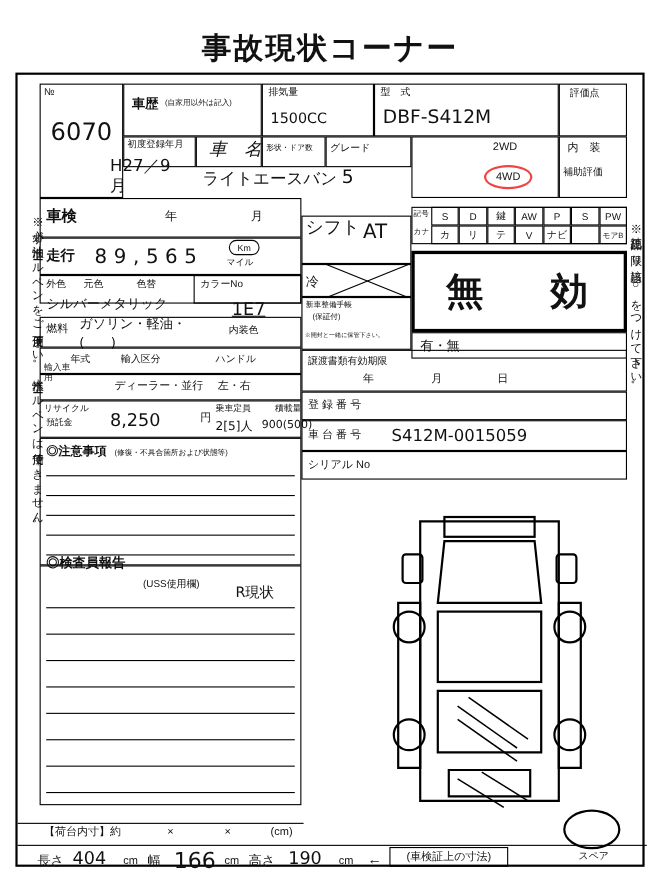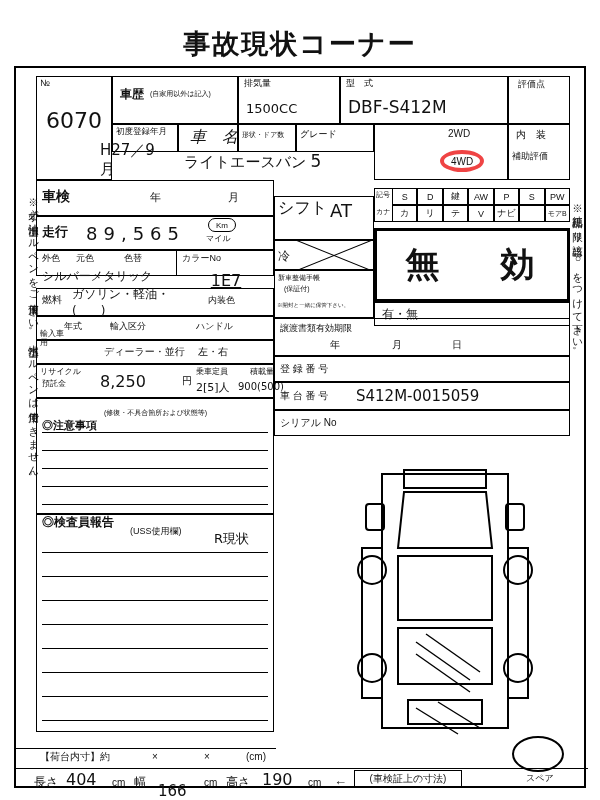--- a/index.html
+++ b/index.html
@@ -78,21 +78,21 @@
 
   <div class="cellbox" style="left:238px;top:124px;width:58px;height:28px;"></div>
   <div class="lbl tiny" style="left:242px;top:131px;">形状・ドア数</div>
   <div class="abs valS ctr" style="left:296px;top:146px;width:40px;height:30px;font-size:17px;">5</div>
 
   <div class="cellbox" style="left:296px;top:124px;width:78px;height:28px;"></div>
   <div class="lbl" style="left:300px;top:130px;font-size:9px;">グレード</div>
 
   <div class="cellbox" style="left:374px;top:124px;width:134px;height:56px;"></div>
   <div class="abs" style="left:448px;top:128px;font-size:10px;">2WD</div>
-  <div class="abs ctr" style="left:440px;top:150px;width:44px;height:22px;border:4px solid #ef4444;border-radius:50%;font-size:10px;">4WD</div>
+  <div class="abs ctr" style="left:440px;top:150px;width:44px;height:22px;border:2px solid #ef4444;border-radius:50%;font-size:10px;">4WD</div>
 
   <div class="cellbox" style="left:508px;top:124px;width:62px;height:56px;"></div>
   <div class="lbl" style="left:516px;top:130px;font-size:10px;">内　装</div>
   <div class="lbl" style="left:512px;top:152px;font-size:9px;">補助評価</div>
 
   <div class="cellbox" style="left:36px;top:180px;width:238px;height:36px;"></div>
   <div class="lbl" style="left:42px;top:189px;font-size:14px;font-weight:bold;">車検</div>
   <div class="lbl" style="left:150px;top:192px;font-size:11px;">年</div>
   <div class="lbl" style="left:228px;top:192px;font-size:11px;">月</div>
 
@@ -186,30 +186,30 @@
 
   <div class="cellbox" style="left:274px;top:356px;width:296px;height:26px;"></div>
   <div class="lbl" style="left:280px;top:364px;font-size:10px;">登 録 番 号</div>
   <div class="cellbox" style="left:274px;top:382px;width:296px;height:28px;"></div>
   <div class="lbl" style="left:280px;top:391px;font-size:10px;">車 台 番 号</div>
   <div class="abs valS lft" style="left:356px;top:384px;width:210px;height:24px;font-size:15px;">S412M-0015059</div>
   <div class="cellbox" style="left:274px;top:410px;width:296px;height:26px;"></div>
   <div class="lbl" style="left:280px;top:418px;font-size:10px;">シリアル No</div>
 
   <div class="cellbox" style="left:36px;top:398px;width:238px;height:116px;"></div>
-  <div class="lbl" style="left:42px;top:406px;font-size:11px;font-weight:bold;margin-top:14px;">◎注意事項</div>
+  <div class="lbl" style="left:42px;top:406px;font-size:11px;font-weight:bold;">◎注意事項</div>
   <div class="lbl tiny" style="left:104px;top:409px;">(修復・不具合箇所および状態等)</div>
   <div class="hline" style="left:42px;top:432px;width:226px;"></div>
   <div class="hline" style="left:42px;top:450px;width:226px;"></div>
   <div class="hline" style="left:42px;top:468px;width:226px;"></div>
   <div class="hline" style="left:42px;top:486px;width:226px;"></div>
   <div class="hline" style="left:42px;top:504px;width:226px;"></div>
 
   <div class="cellbox" style="left:36px;top:514px;width:238px;height:218px;"></div>
-  <div class="lbl" style="left:42px;top:516px;font-size:12px;font-weight:bold;">◎検査員報告</div>
+  <div class="lbl" style="left:42px;top:505px;font-size:12px;font-weight:bold;">◎検査員報告</div>
   <div class="lbl" style="left:130px;top:527px;font-size:9px;">(USS使用欄)</div>
   <div class="abs valS" style="left:214px;top:530px;font-size:13px;">R現状</div>
   <div class="hline" style="left:42px;top:552px;width:226px;"></div>
   <div class="hline" style="left:42px;top:576px;width:226px;"></div>
   <div class="hline" style="left:42px;top:600px;width:226px;"></div>
   <div class="hline" style="left:42px;top:624px;width:226px;"></div>
   <div class="hline" style="left:42px;top:648px;width:226px;"></div>
   <div class="hline" style="left:42px;top:672px;width:226px;"></div>
   <div class="hline" style="left:42px;top:696px;width:226px;"></div>
   <div class="hline" style="left:42px;top:720px;width:226px;"></div>
@@ -253,21 +253,21 @@
   <div class="lbl cargo" style="left:40px;top:752px;">【荷台内寸】約</div>
   <div class="lbl cargo" style="left:152px;top:752px;">×</div>
   <div class="lbl cargo" style="left:204px;top:752px;">×</div>
   <div class="lbl cargo" style="left:246px;top:752px;">(cm)</div>
 
   <div class="hline" style="left:16px;top:768px;width:572px;"></div>
   <div class="lbl" style="left:34px;top:776px;font-size:12px;">長さ</div>
   <div class="lbl hw" style="left:66px;top:772px;font-size:16px;">404</div>
   <div class="lbl" style="left:112px;top:778px;font-size:10px;">cm</div>
   <div class="lbl" style="left:134px;top:776px;font-size:12px;">幅</div>
-  <div class="lbl hw" style="left:158px;top:772px;font-size:15px;margin-top:12px;">166</div>
+  <div class="lbl hw" style="left:158px;top:772px;font-size:20px;">166</div>
   <div class="lbl" style="left:204px;top:778px;font-size:10px;">cm</div>
   <div class="lbl" style="left:226px;top:776px;font-size:12px;">高さ</div>
   <div class="lbl hw" style="left:262px;top:772px;font-size:16px;">190</div>
   <div class="lbl" style="left:308px;top:778px;font-size:10px;">cm</div>
   <div class="lbl" style="left:334px;top:774px;font-size:13px;">←</div>
   <div class="abs ctr" style="left:354px;top:770px;width:108px;height:18px;border:1px solid #000;font-size:10px;">(車検証上の寸法)</div>
 
 </div>
 
 </body></html>

